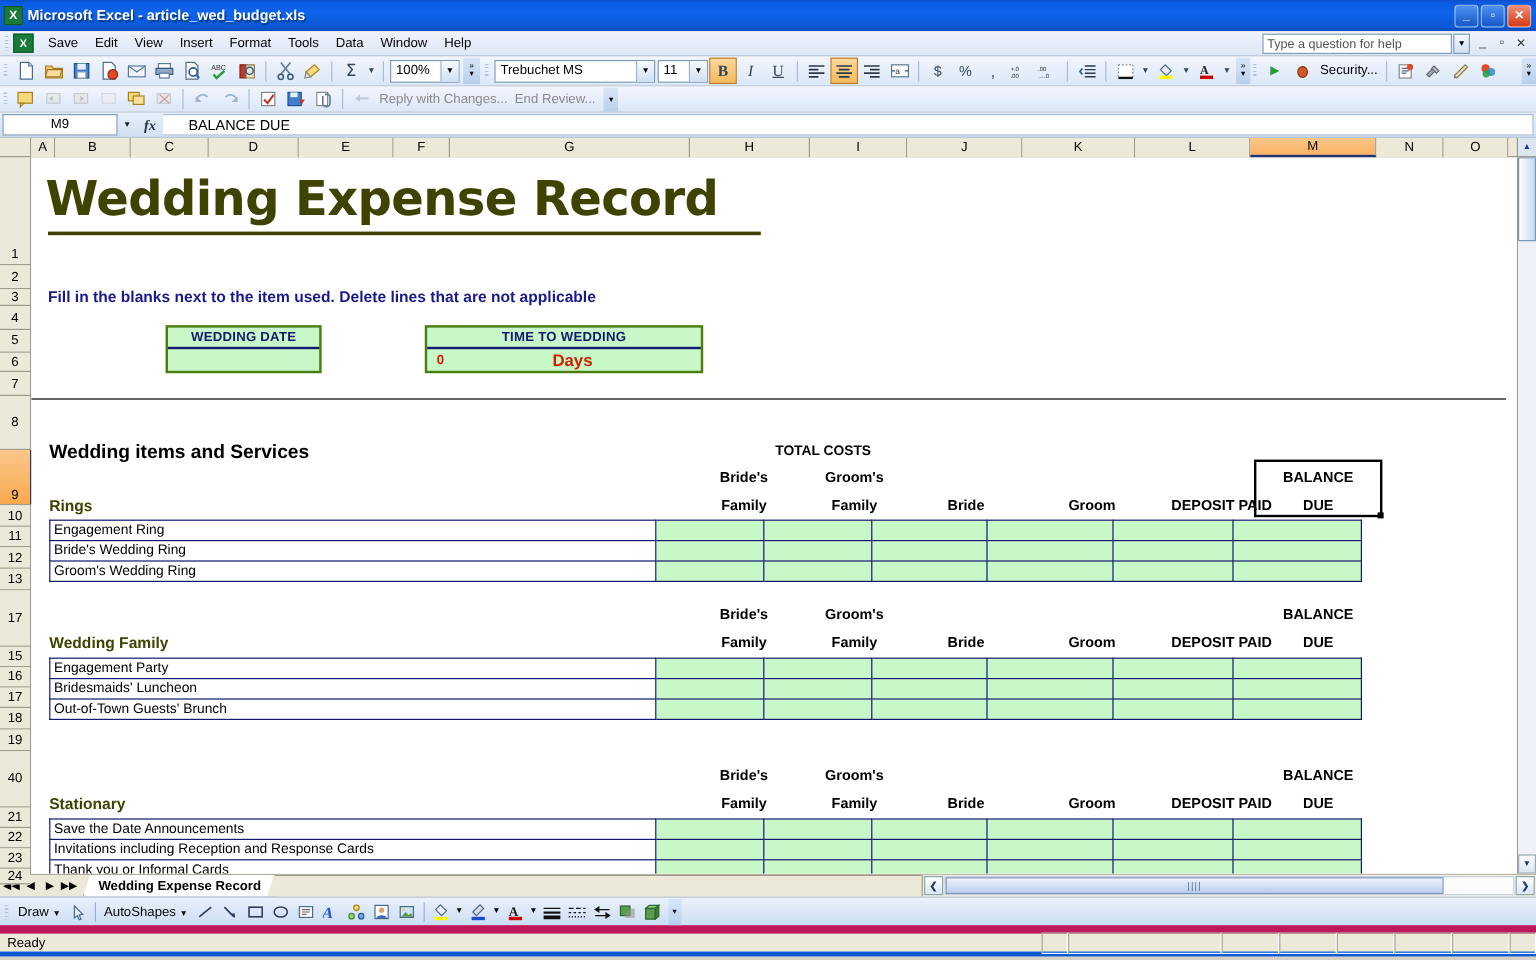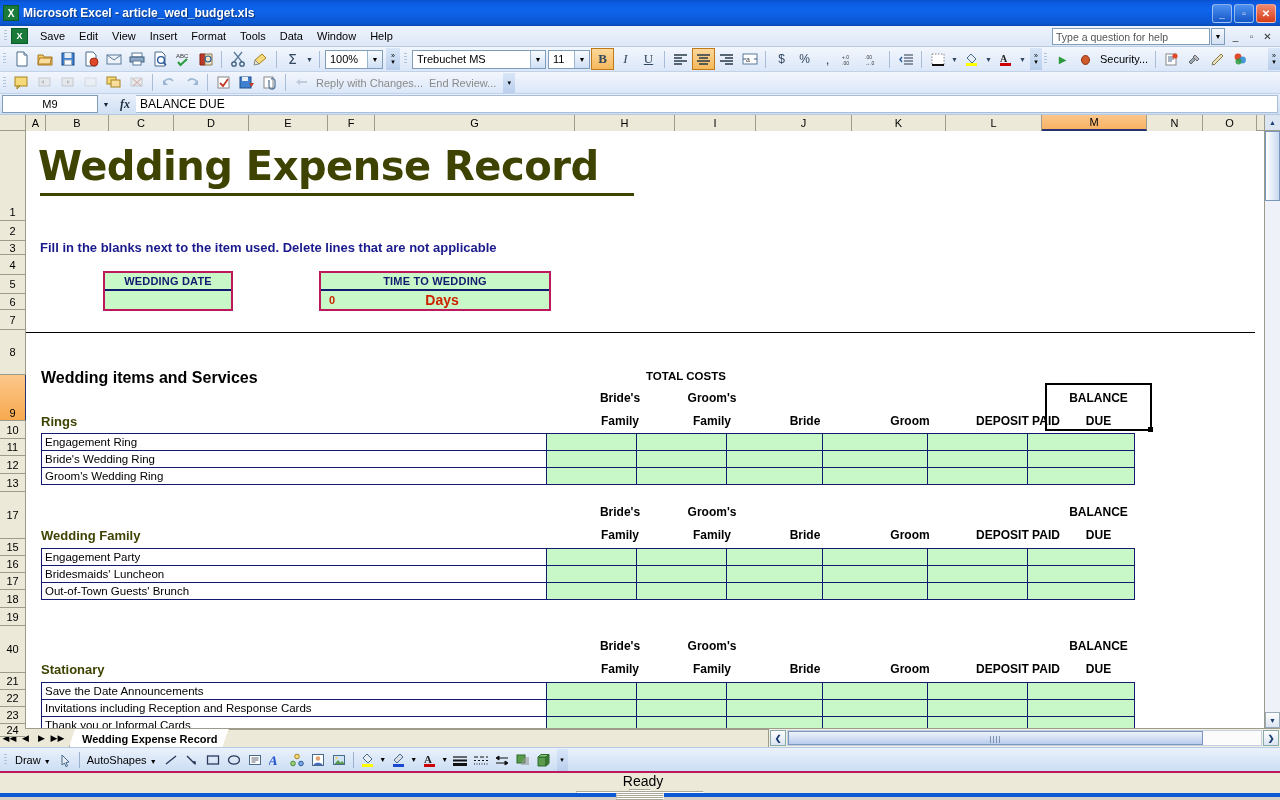--- a/index.html
+++ b/index.html
@@ -135,21 +135,21 @@
     width: 16px; height: 18px;
     display: flex; align-items: center; justify-content: center;
     font-size: 7px; color: #123;
   }
   .fx-zone { display:flex; align-items:center; gap:7px; padding: 0 6px;}
   .fx-glyph { font-style: italic; font-family: "Liberation Serif", serif; font-size:12px; font-weight:bold; color:#234;}
   .formula-input {
     flex: 1; height: 18px; background: #fff;
     border: 1px solid #a8bdd8; border-left: none;
     display: flex; align-items: center;
-    padding-left: 4px; font-size: 12px; margin-right: 2px;
+    padding-left: 21px; font-size: 12px; margin-right: 2px;
   }
 
   
   .grid-wrap { position: relative; width: 1280px; height: 613px; background: #fff; }
   .colhdr-row {
     display: flex; height: 16px;
     background: #ece9d8;
     border-bottom: 1px solid #9c9b8c;
     position: relative; z-index: 5;
   }
@@ -220,22 +220,23 @@
   }
   .title-ul { position:absolute; height: 3px; background: #3f4302; }
   .subtitle {
     font-size: 13px; font-weight: bold; color: #1a1a8c;
     white-space: nowrap;
   }
   .hdr-rule { position:absolute; height:1px; background:#000; }
 
   .infobox {
     position: absolute;
-    border: 2px solid #be185d;
+    border: 2px solid #4d7c0f;
     background: #c8f7c8;
+    margin-left: 35px;
   }
   .infobox .ib-head {
     height: 18px; border-bottom: 2px solid #111a6e;
     display: flex; align-items: center; justify-content: center;
     font-size: 11px; font-weight: bold; color: #111a6e;
     letter-spacing: .2px;
   }
   .infobox .ib-body { height: 18px; display:flex; align-items:center; }
   .ib-val-left { font-size: 11px; font-weight: bold; color: #cc2200; padding-left: 8px; }
   .ib-val-mid { font-size: 14px; font-weight: bold; color: #cc2200; flex:1; text-align:center; }
@@ -329,24 +330,23 @@
     width: 21px; height: 20px;
     display:flex;align-items:center;justify-content:center;
     flex:none;
   }
   .d-sep { width:1px;height:16px;background:#9bb0cc;margin:0 3px;}
 
   
   .statusbar {
     height: 22px;
     background: #ece9d8;
-    border-top: 2px solid #be185d;
+    border-top: 7px solid #be185d;
     display: flex; align-items: center;
-    font-size: 14px;
-    flex-direction: column;
+    font-size: 11px;
   }
   .status-text { padding-left: 6px; flex: 1; }
   .status-cell {
     width: 48px; height: 18px;
     border-left: 1px solid #aca899; border-top: 1px solid #aca899;
     border-right: 1px solid #fff; border-bottom: 1px solid #fff;
   }
   .status-cell.wide { width: 128px; }
   .status-cell.narrow { width: 22px; }
   .bottom-strip { height: 4px; background: #0b5ad4; }

